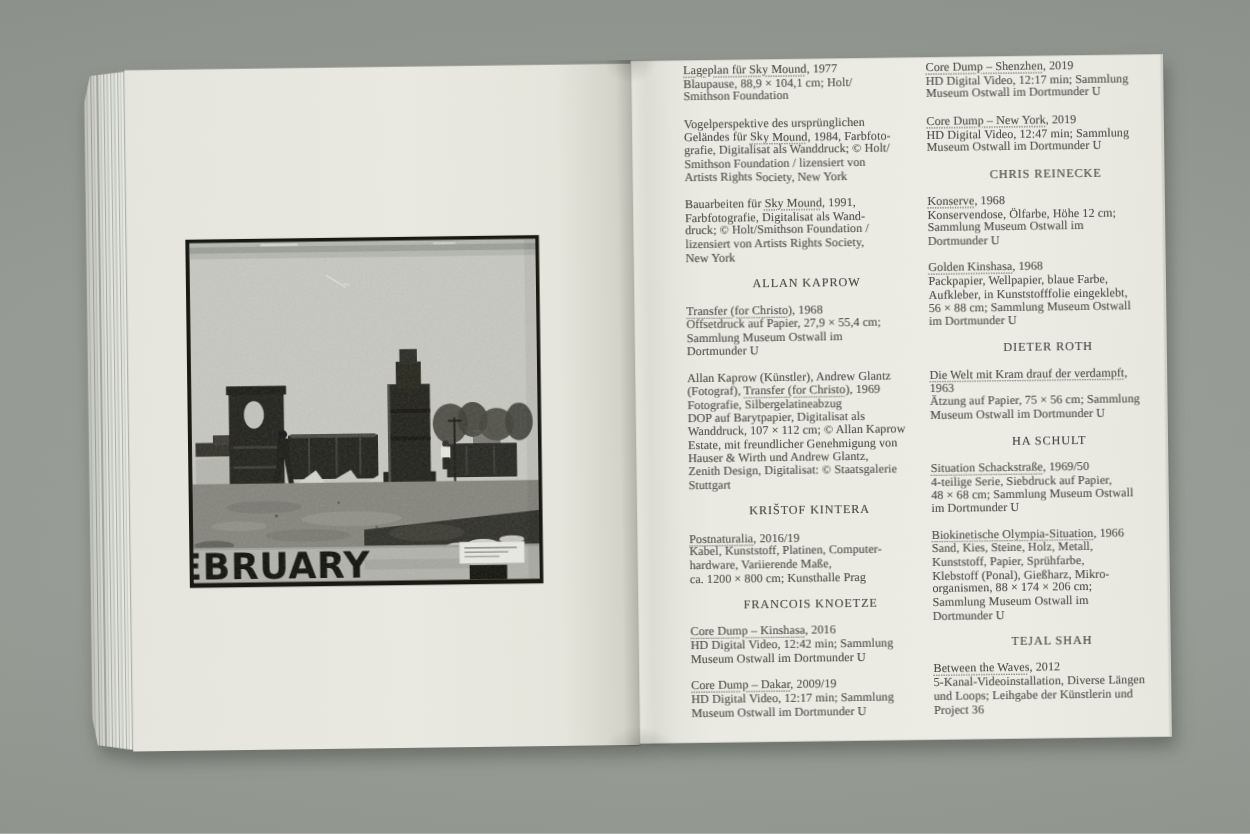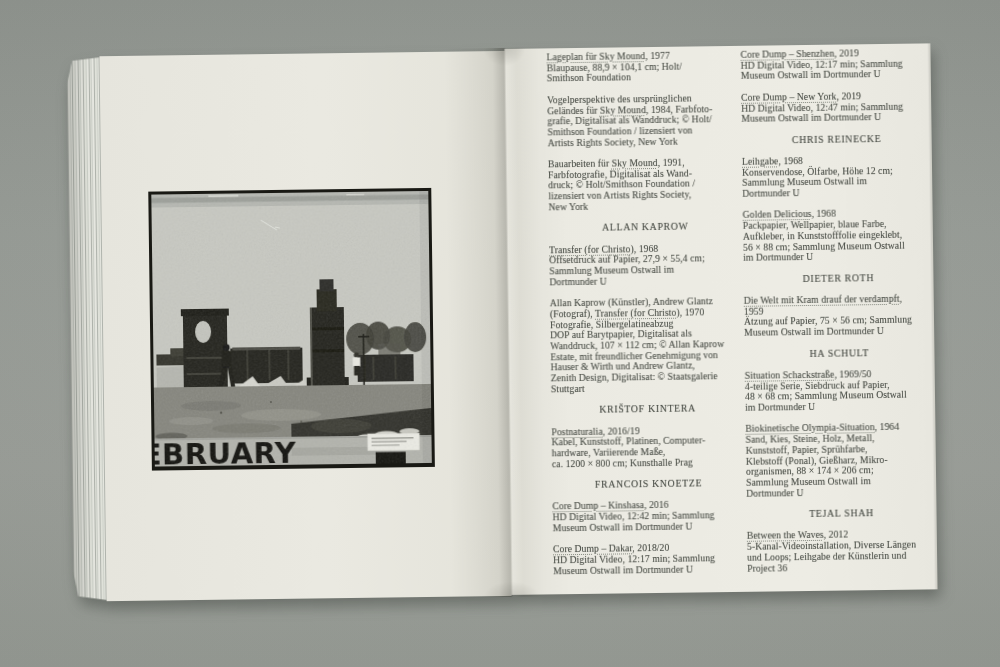--- a/index.html
+++ b/index.html
@@ -222,21 +222,21 @@
           </div>
           <div class="heading">ALLAN KAPROW</div>
           <div class="entry">
             <div class="line"><span class="title-underline">Transfer (for Christo)</span><span>, 1968</span></div>
             <div class="line"><span>Offsetdruck auf Papier, 27,9 × 55,4 cm;</span></div>
             <div class="line"><span>Sammlung Museum Ostwall im</span></div>
             <div class="line"><span>Dortmunder U</span></div>
           </div>
           <div class="entry">
             <div class="line"><span>Allan Kaprow (Künstler), Andrew Glantz</span></div>
-            <div class="line"><span>(Fotograf), </span><span class="title-underline">Transfer (for Christo)</span><span>, 1970</span></div>
+            <div class="line"><span>(Fotograf), </span><span class="title-underline">Transfer (for Christo)</span><span>, 1969</span></div>
             <div class="line"><span>Fotografie, Silbergelatineabzug</span></div>
             <div class="line"><span>DOP auf Barytpapier, Digitalisat als</span></div>
             <div class="line"><span>Wanddruck, 107 × 112 cm; © Allan Kaprow</span></div>
             <div class="line"><span>Estate, mit freundlicher Genehmigung von</span></div>
             <div class="line"><span>Hauser &amp; Wirth und Andrew Glantz,</span></div>
             <div class="line"><span>Zenith Design, Digitalisat: © Staatsgalerie</span></div>
             <div class="line"><span>Stuttgart</span></div>
           </div>
           <div class="heading">KRIŠTOF KINTERA</div>
           <div class="entry">
@@ -245,66 +245,66 @@
             <div class="line"><span>hardware, Variierende Maße,</span></div>
             <div class="line"><span>ca. 1200 × 800 cm; Kunsthalle Prag</span></div>
           </div>
           <div class="heading">FRANCOIS KNOETZE</div>
           <div class="entry">
             <div class="line"><span class="title-underline">Core Dump – Kinshasa</span><span>, 2016</span></div>
             <div class="line"><span>HD Digital Video, 12:42 min; Sammlung</span></div>
             <div class="line"><span>Museum Ostwall im Dortmunder U</span></div>
           </div>
           <div class="entry">
-            <div class="line"><span class="title-underline">Core Dump – Dakar</span><span>, 2018/20</span></div>
+            <div class="line"><span class="title-underline">Core Dump – Dakar</span><span>, 2009/19</span></div>
             <div class="line"><span>HD Digital Video, 12:17 min; Sammlung</span></div>
             <div class="line"><span>Museum Ostwall im Dortmunder U</span></div>
           </div>
         </div>
       <div class="col col-2">
           <div class="entry">
             <div class="line"><span class="title-underline">Core Dump – Shenzhen</span><span>, 2019</span></div>
             <div class="line"><span>HD Digital Video, 12:17 min; Sammlung</span></div>
             <div class="line"><span>Museum Ostwall im Dortmunder U</span></div>
           </div>
           <div class="entry">
             <div class="line"><span class="title-underline">Core Dump – New York</span><span>, 2019</span></div>
             <div class="line"><span>HD Digital Video, 12:47 min; Sammlung</span></div>
             <div class="line"><span>Museum Ostwall im Dortmunder U</span></div>
           </div>
           <div class="heading">CHRIS REINECKE</div>
           <div class="entry">
-            <div class="line"><span class="title-underline">Leihgabe</span><span>, 1968</span></div>
+            <div class="line"><span class="title-underline">Konserve</span><span>, 1968</span></div>
             <div class="line"><span>Konservendose, Ölfarbe, Höhe 12 cm;</span></div>
             <div class="line"><span>Sammlung Museum Ostwall im</span></div>
             <div class="line"><span>Dortmunder U</span></div>
           </div>
           <div class="entry">
-            <div class="line"><span class="title-underline">Golden Delicious</span><span>, 1968</span></div>
+            <div class="line"><span class="title-underline">Golden Kinshasa</span><span>, 1968</span></div>
             <div class="line"><span>Packpapier, Wellpapier, blaue Farbe,</span></div>
             <div class="line"><span>Aufkleber, in Kunststofffolie eingeklebt,</span></div>
             <div class="line"><span>56 × 88 cm; Sammlung Museum Ostwall</span></div>
             <div class="line"><span>im Dortmunder U</span></div>
           </div>
           <div class="heading">DIETER ROTH</div>
           <div class="entry">
             <div class="line"><span class="title-underline">Die Welt mit Kram drauf der verdampft</span><span>,</span></div>
-            <div class="line"><span>1959</span></div>
+            <div class="line"><span>1963</span></div>
             <div class="line"><span>Ätzung auf Papier, 75 × 56 cm; Sammlung</span></div>
             <div class="line"><span>Museum Ostwall im Dortmunder U</span></div>
           </div>
           <div class="heading">HA SCHULT</div>
           <div class="entry">
             <div class="line"><span class="title-underline">Situation Schackstraße</span><span>, 1969/50</span></div>
             <div class="line"><span>4-teilige Serie, Siebdruck auf Papier,</span></div>
             <div class="line"><span>48 × 68 cm; Sammlung Museum Ostwall</span></div>
             <div class="line"><span>im Dortmunder U</span></div>
           </div>
           <div class="entry">
-            <div class="line"><span class="title-underline">Biokinetische Olympia-Situation</span><span>, 1964</span></div>
+            <div class="line"><span class="title-underline">Biokinetische Olympia-Situation</span><span>, 1966</span></div>
             <div class="line"><span>Sand, Kies, Steine, Holz, Metall,</span></div>
             <div class="line"><span>Kunststoff, Papier, Sprühfarbe,</span></div>
             <div class="line"><span>Klebstoff (Ponal), Gießharz, Mikro-</span></div>
             <div class="line"><span>organismen, 88 × 174 × 206 cm;</span></div>
             <div class="line"><span>Sammlung Museum Ostwall im</span></div>
             <div class="line"><span>Dortmunder U</span></div>
           </div>
           <div class="heading">TEJAL SHAH</div>
           <div class="entry">
             <div class="line"><span class="title-underline">Between the Waves</span><span>, 2012</span></div>

